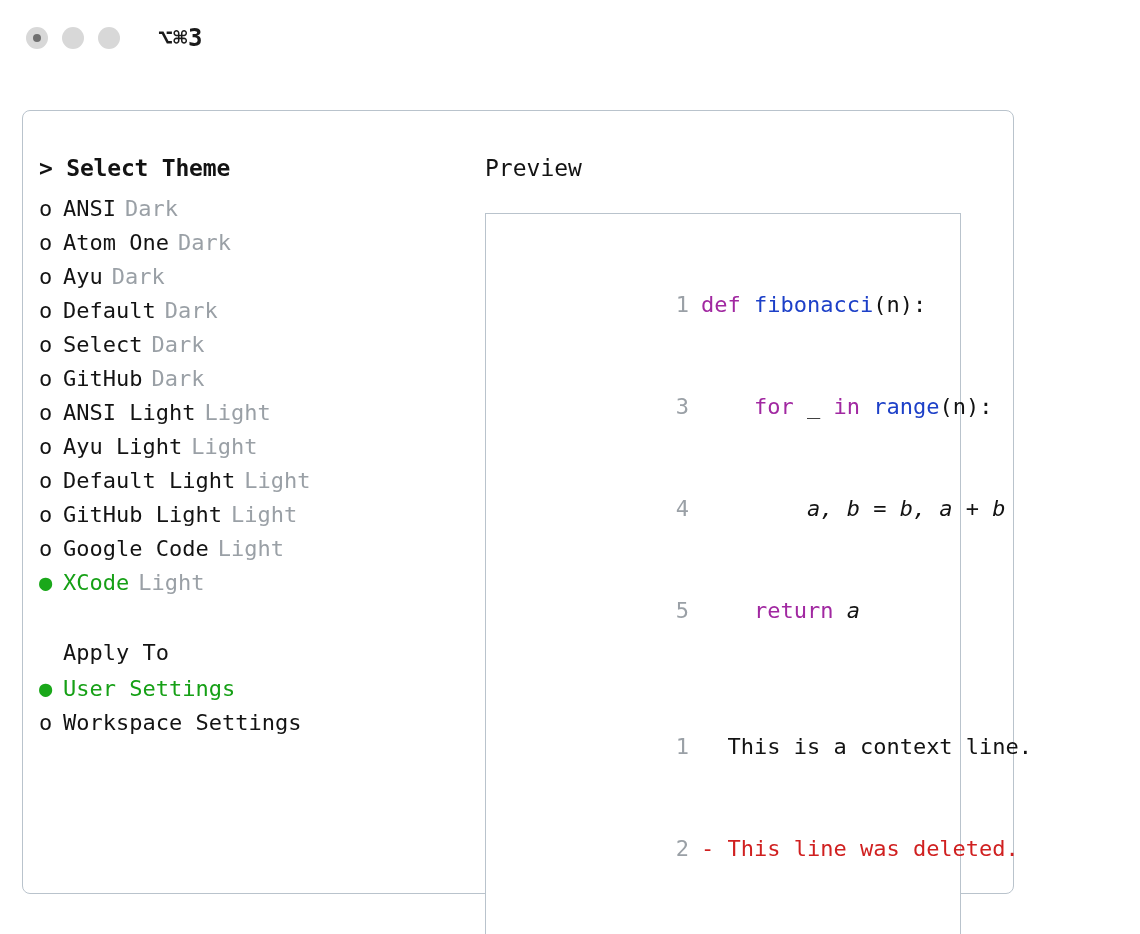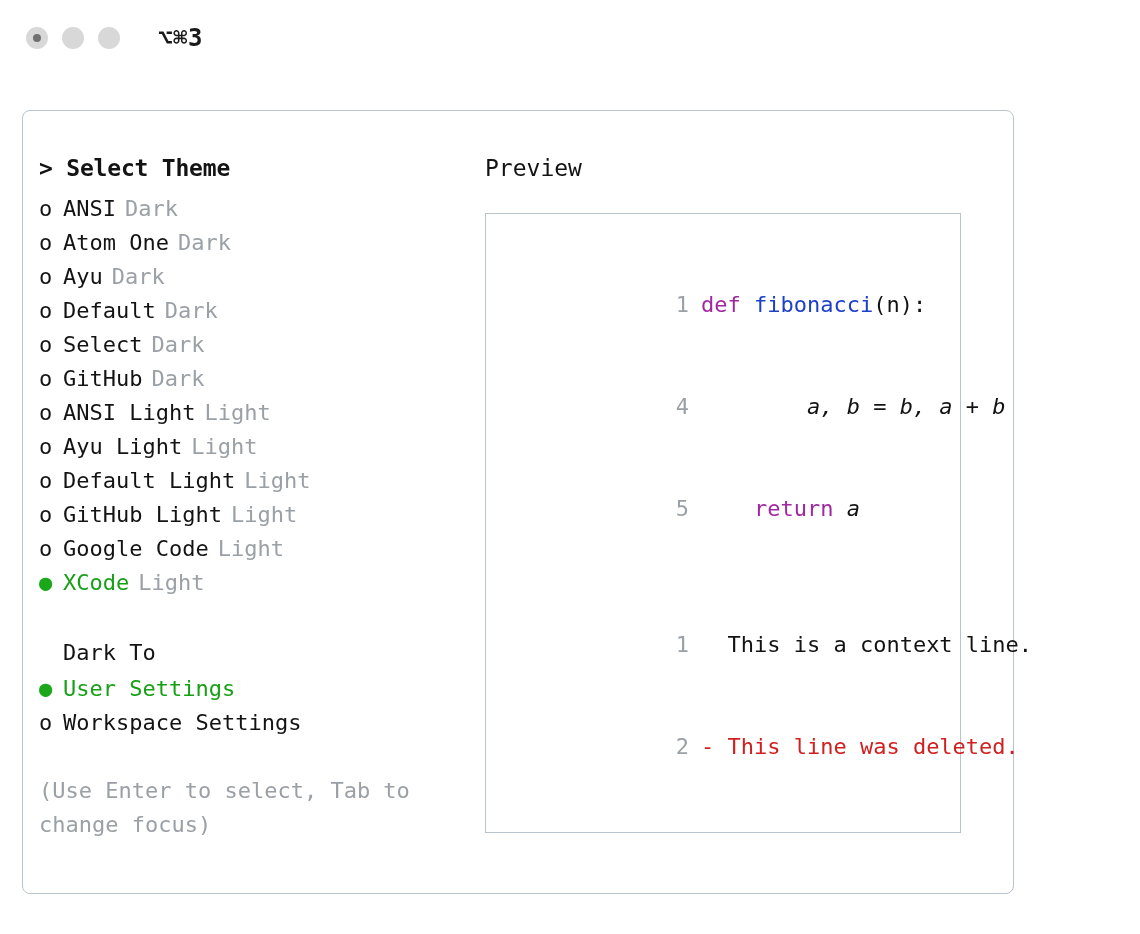--- a/index.html
+++ b/index.html
@@ -256,43 +256,45 @@
             <span class="opt-label">Google Code</span>
             <span class="variant">Light</span>
           </div>
           <div class="opt selected">
             <span class="bullet sel">●</span>
             <span class="opt-label">XCode</span>
             <span class="variant">Light</span>
           </div>
         </div>
 
-        <div class="applyto">Dark To</div>
+        <div class="applyto">Apply To</div>
         <div>
           <div class="opt selected">
             <span class="bullet sel">●</span>
             <span class="opt-label">User Settings</span>
           </div>
           <div class="opt">
             <span class="bullet">o</span>
             <span class="opt-label">Workspace Settings</span>
           </div>
         </div>
 
-        <div class="hint">(Use Enter to select, Tab to change focus)</div>
       </div>
 
       <div class="right-col">
         <div class="preview-title">Preview</div>
         <div class="code-box">
 
           <div class="code-line">
             <span class="lnum">1</span><span class="kw">def </span><span class="fn">fibonacci</span><span class="plain">(n):</span>
           </div>
           <div class="code-line">
+            <span class="lnum">3</span><span class="plain">    </span><span class="kw">for</span><span class="plain ital"> _ </span><span class="kw">in</span><span class="plain"> </span><span class="fn">range</span><span class="plain">(n):</span>
+          </div>
+          <div class="code-line">
             <span class="lnum">4</span><span class="plain ital">        a, b = b, a + b</span>
           </div>
           <div class="code-line">
             <span class="lnum">5</span><span class="plain">    </span><span class="kw">return</span><span class="plain ital"> a</span>
           </div>
 
           <div class="gap"></div>
 
           <div class="code-line">
             <span class="lnum">1</span><span class="ctx"> </span><span class="ctx"> This is a context line.</span>

